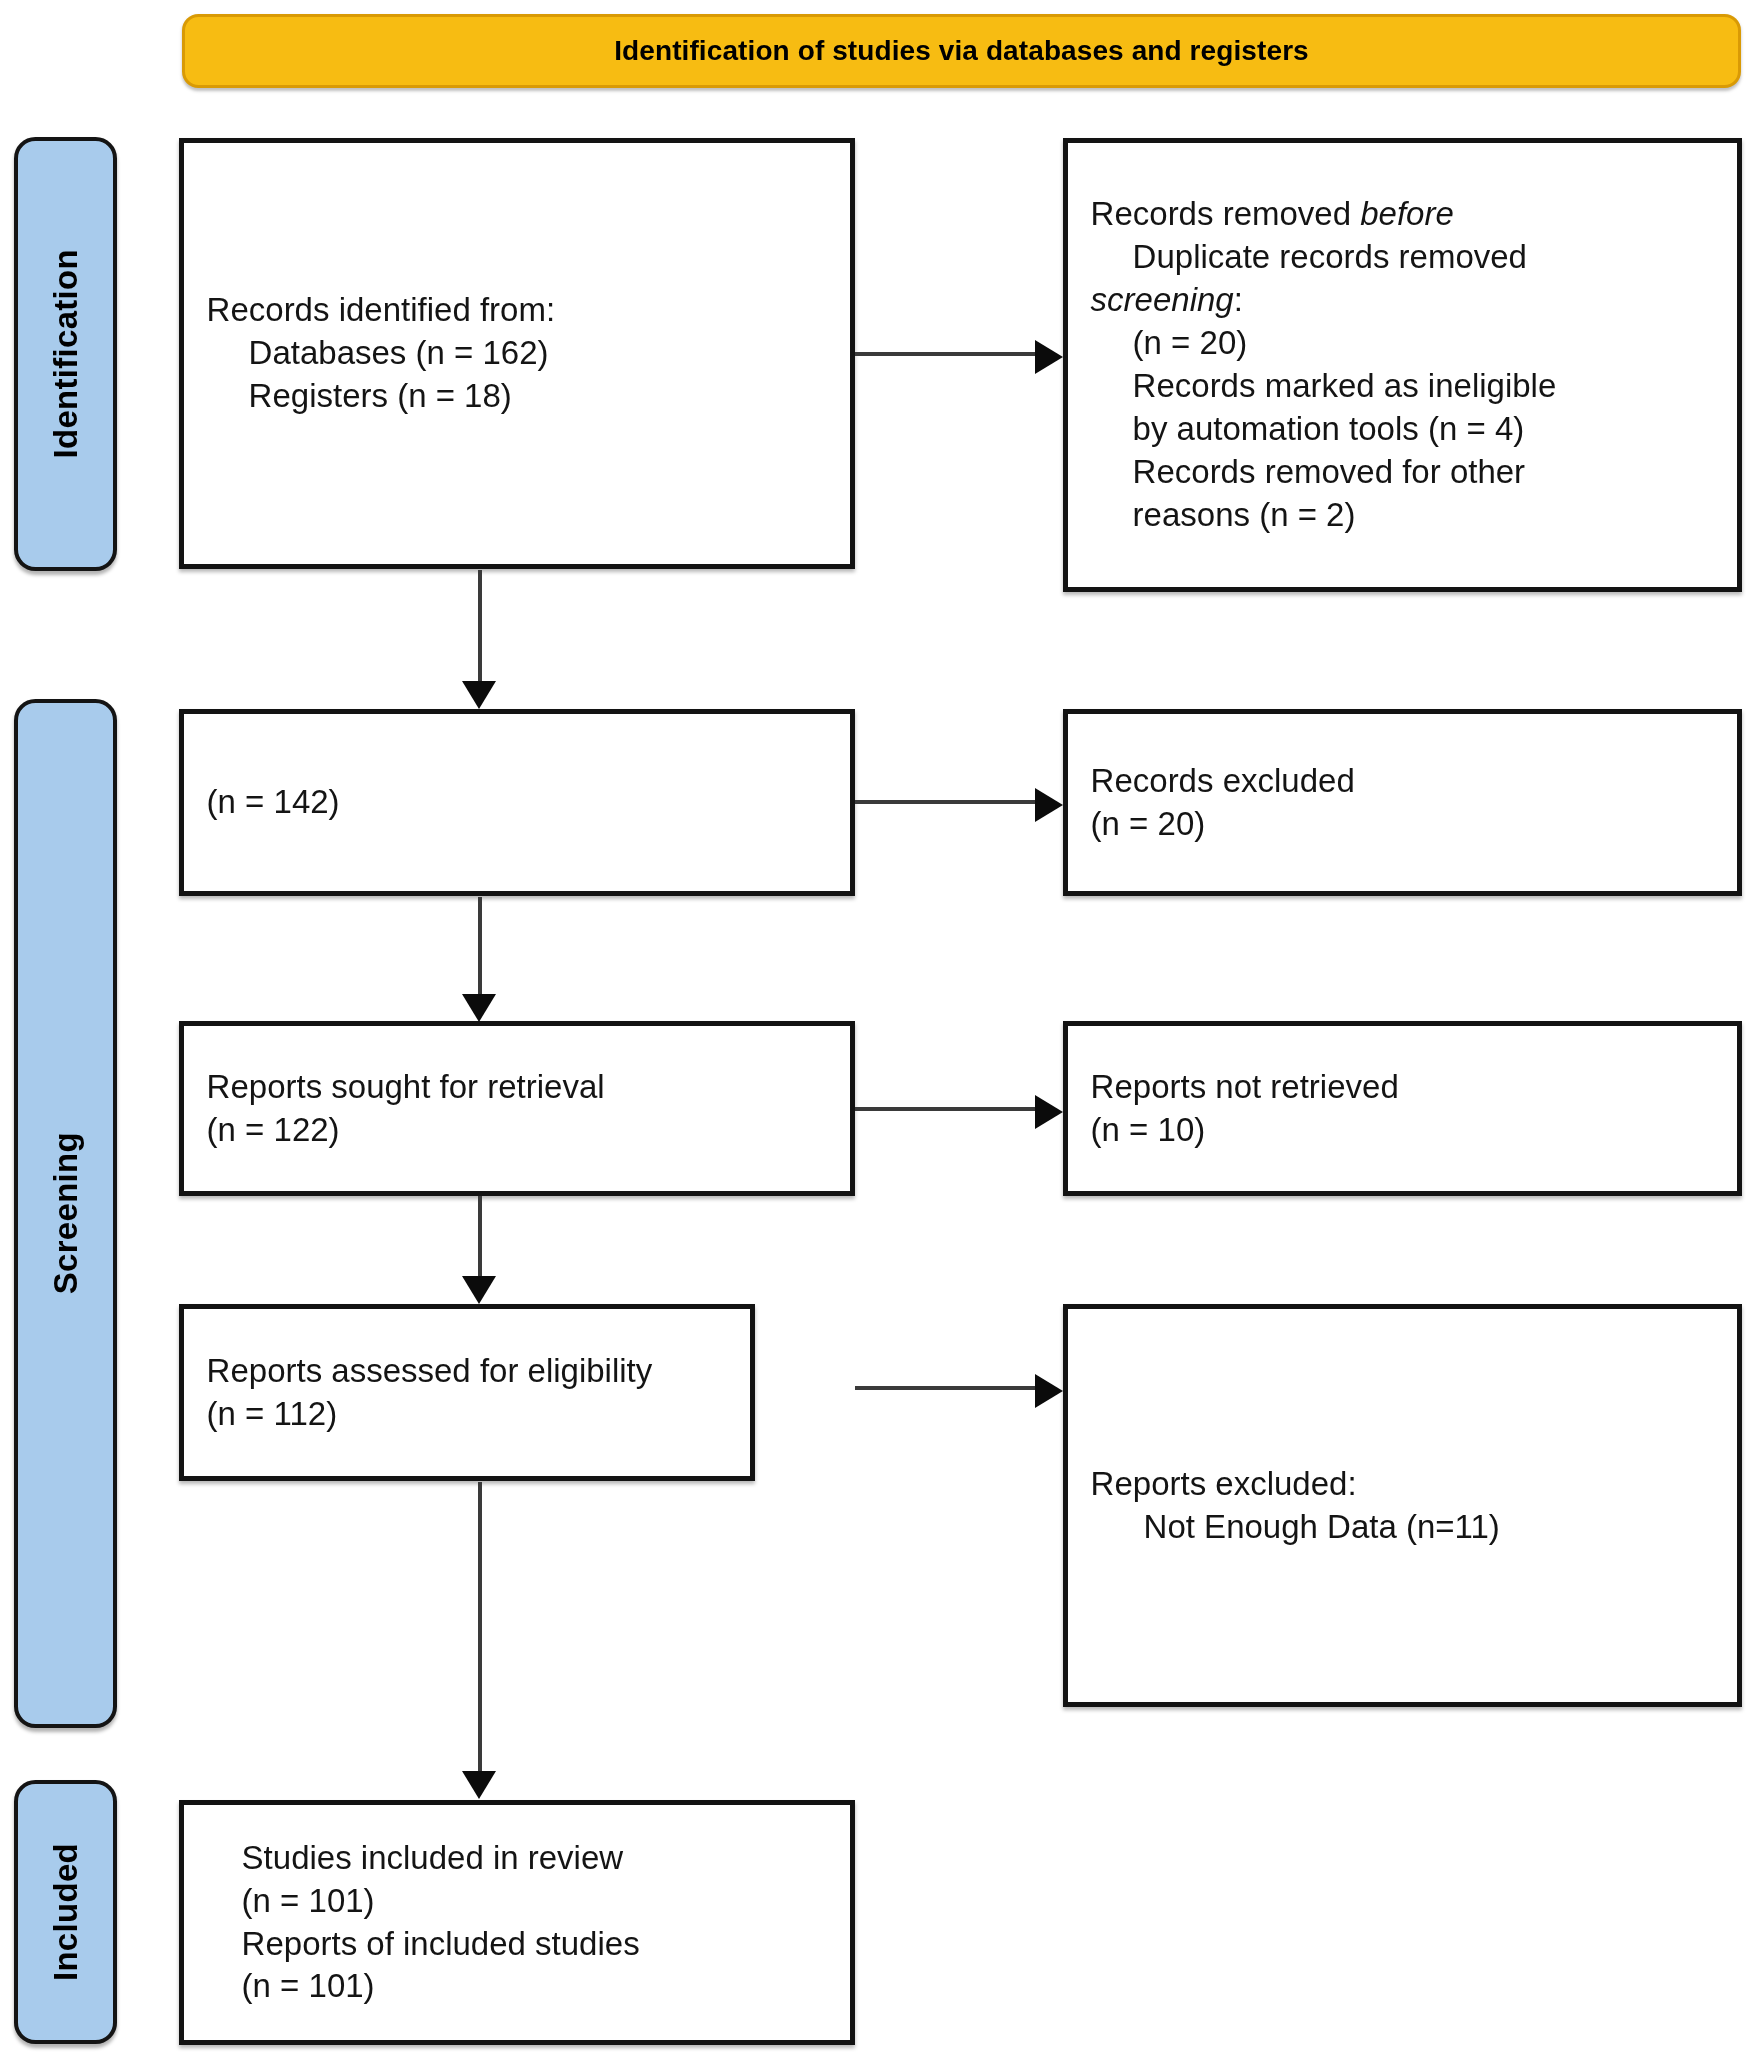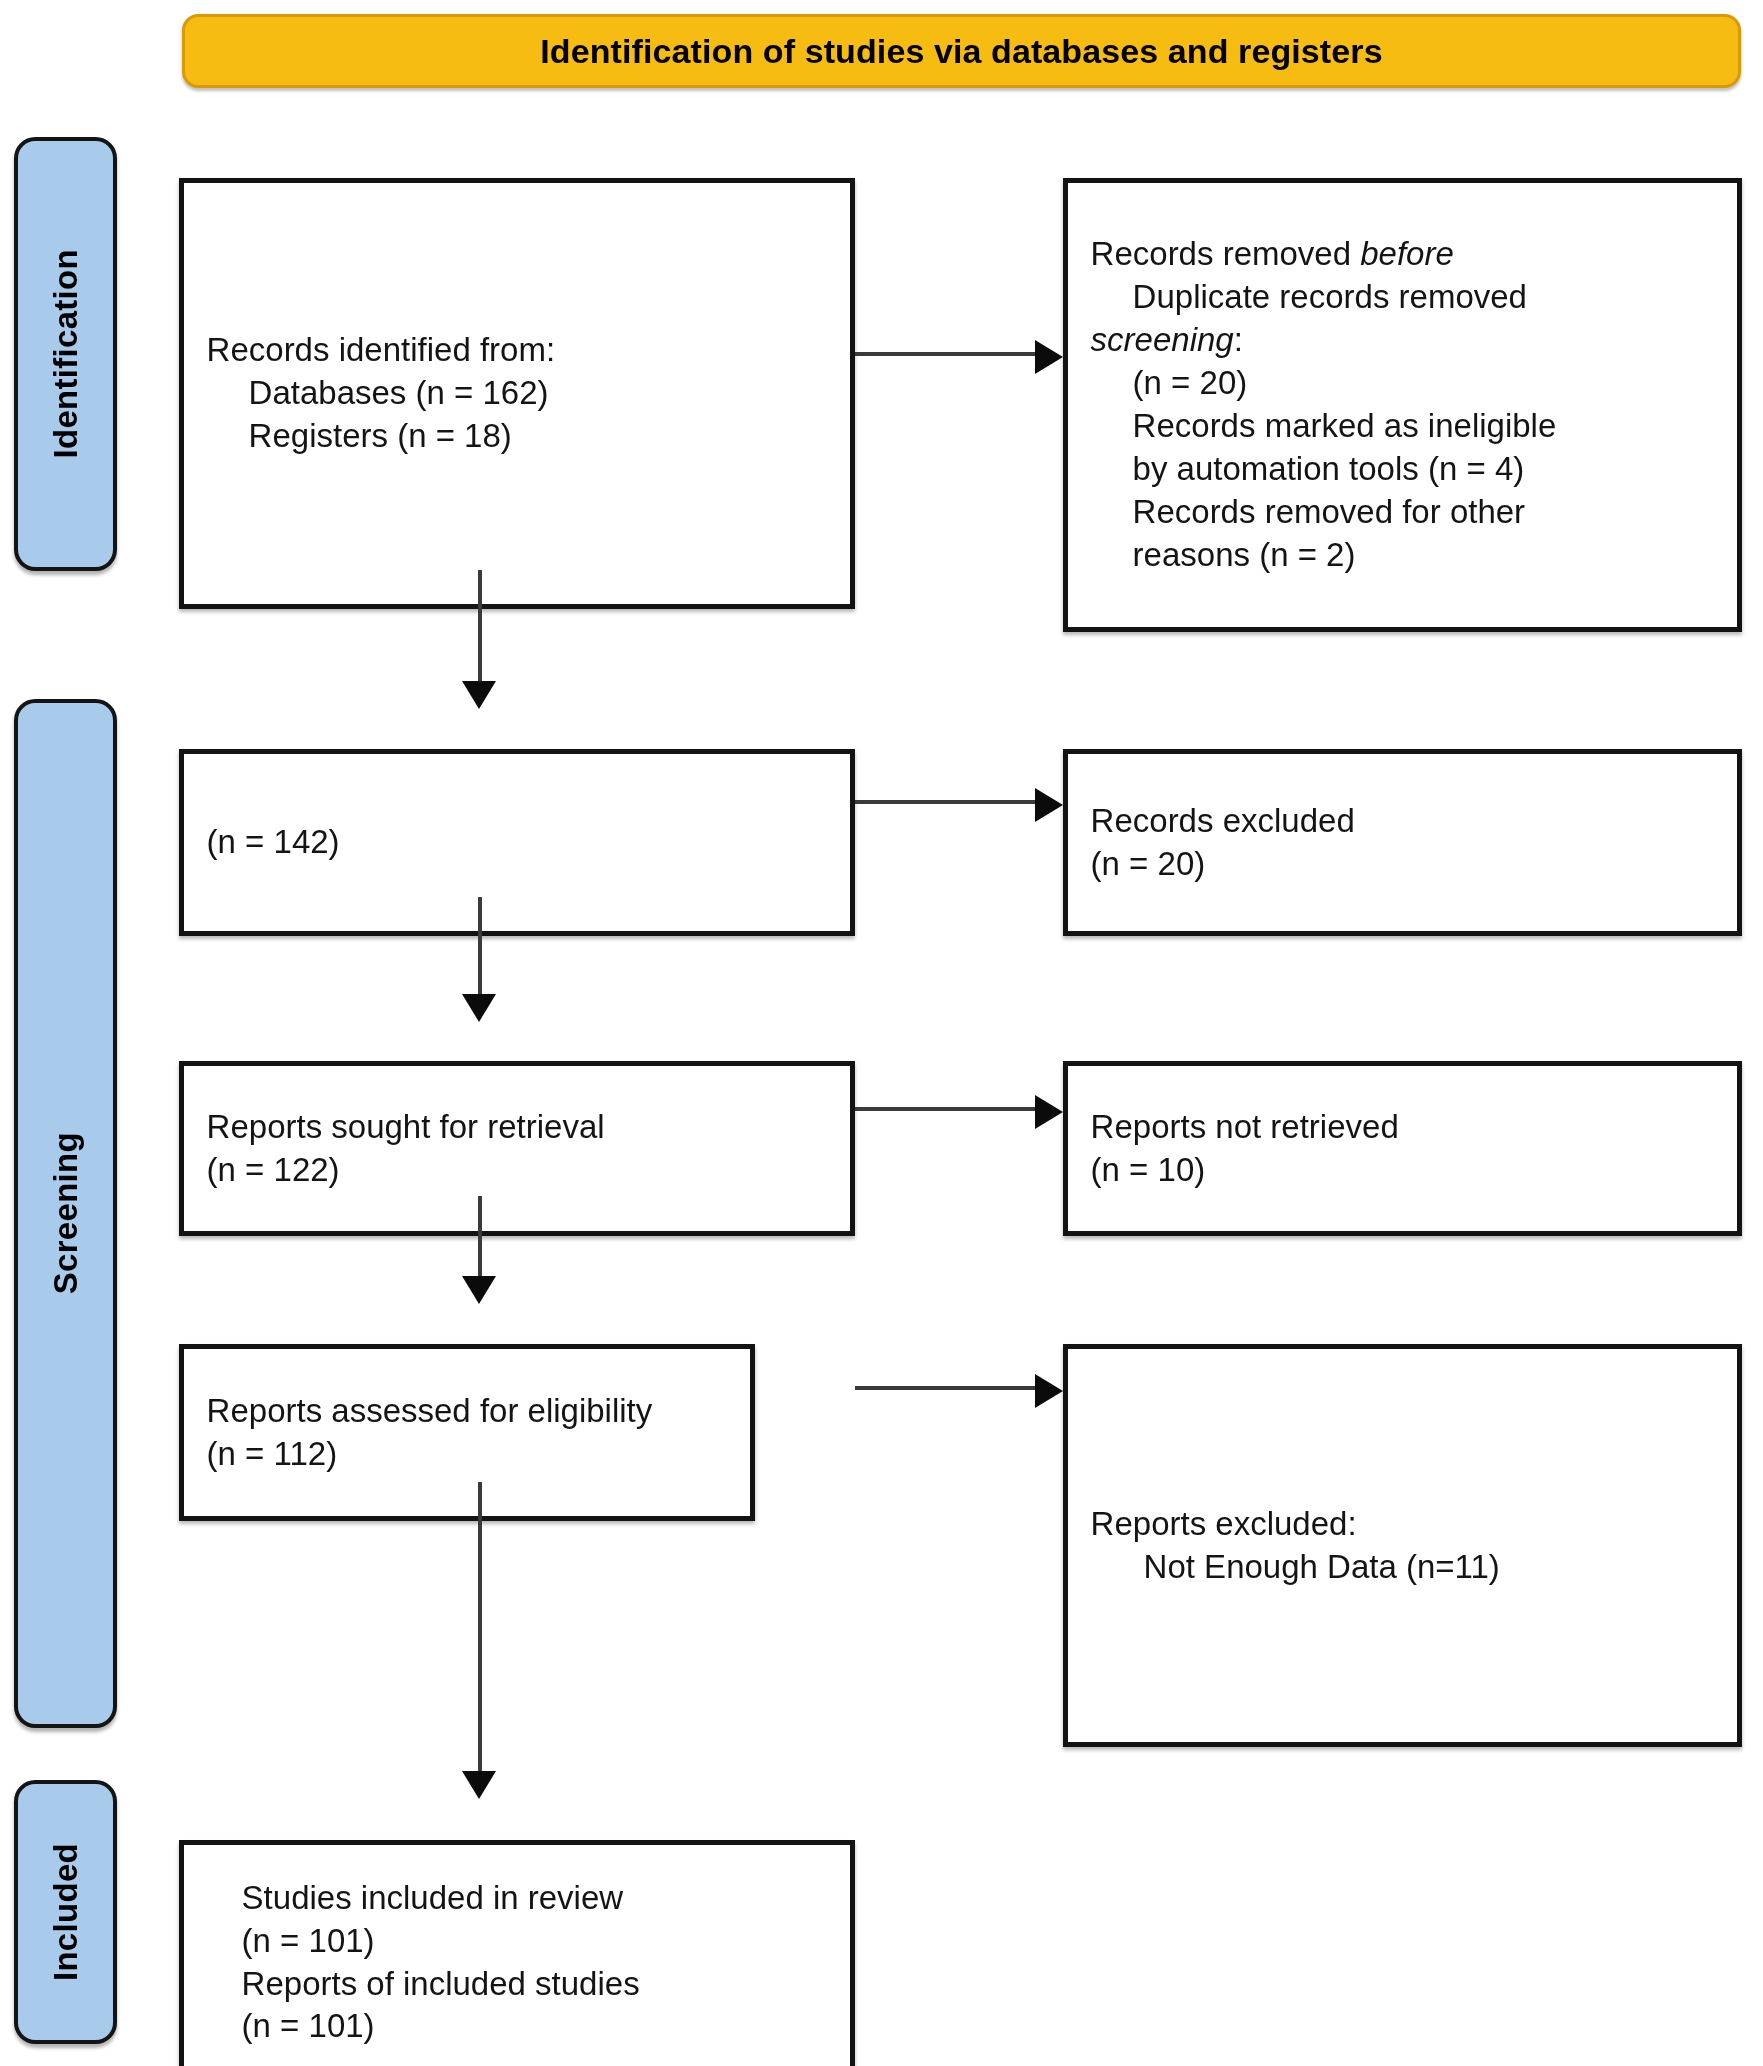--- a/index.html
+++ b/index.html
@@ -27,21 +27,21 @@
     background: #F7BC12;
     border: 3.1px solid #D99A05;
     border-radius: 16.4px;
     box-sizing: border-box;
     display: flex;
     align-items: center;
     justify-content: center;
     box-shadow: 0 2.5px 3.1px rgba(0,0,0,0.25);
   }
   .banner-text {
-    font-size: 34px;
+    font-size: 28px;
     font-weight: bold;
     color: #000000;
     letter-spacing: 0.1px;
     white-space: nowrap;
   }
 
   
   .stage {
     position: absolute;
     left: 14px;
@@ -71,21 +71,20 @@
   
   .box {
     position: absolute;
     background: #ffffff;
     border: 5px solid #131313;
     box-sizing: border-box;
     display: flex;
     flex-direction: column;
     justify-content: center;
     box-shadow: 0 3.1px 3.8px rgba(0,0,0,0.28);
-    margin-top: 40px;
   }
   .box-body {
     padding: 0 22.6px;
   }
   .line {
     font-size: 33px;
     line-height: 1.30;
     color: #141414;
     white-space: pre;
   }

